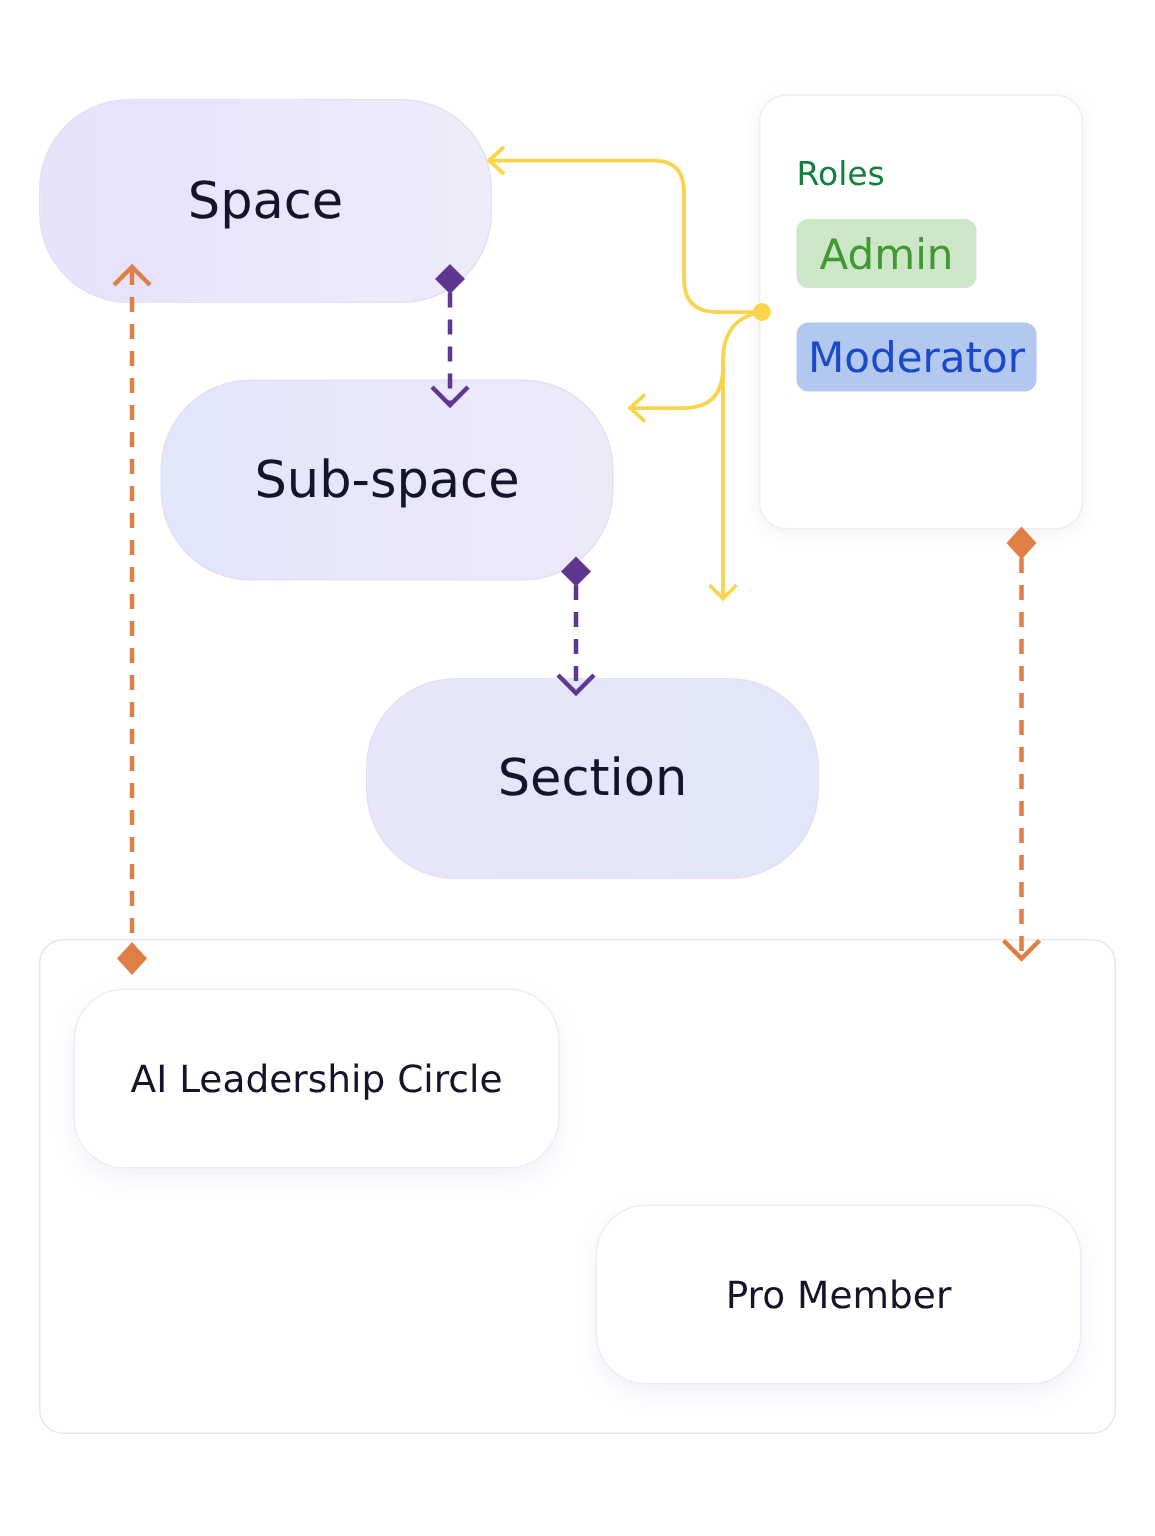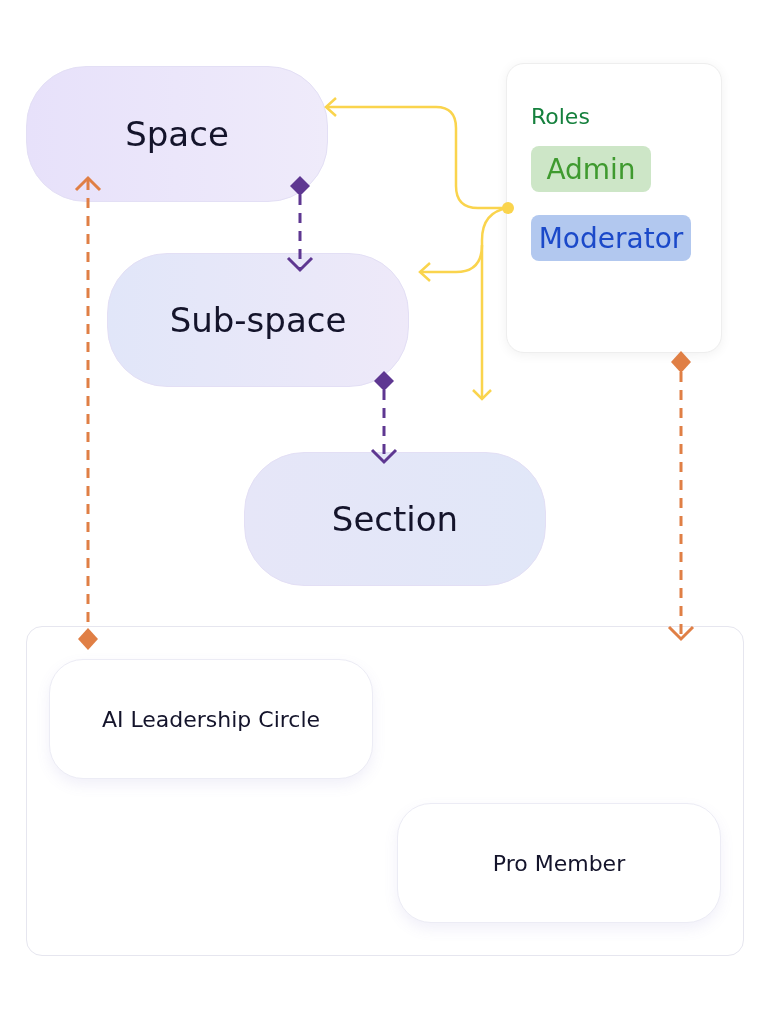--- a/index.html
+++ b/index.html
@@ -19,21 +19,21 @@
   #roles .title { position: absolute; left: 24px; top: 28px; font-size: 22px; color: #15803d; margin-top: 12px; }
   .role { position: absolute; left: 24px; height: 46px; border-radius: 8px; display: flex;
           align-items: center; justify-content: center; font-size: 28px; }
   #role-admin { top: 82px; width: 120px; background: #cde6c7; color: #3f9a2f; }
   #role-mod { top: 151px; width: 160px; background: #b2c8ef; color: #1b49c9; }
   #role-member { top: 220px; width: 142px; background: #e3e3e8; color: #4a4a55; }
   #group { position: absolute; left: 26px; top: 626px; width: 718px; height: 330px;
            border: 1px solid #e6e6ef; border-radius: 16px; box-sizing: border-box; background:#fff; }
   .card { position: absolute; width: 324px; height: 120px; border-radius: 34px; background: #fff;
           border: 1px solid #ececf5; box-shadow: 0 6px 14px rgba(120,110,200,0.10);
-          display: flex; align-items: center; justify-content: center; font-size: 22px;
+          display: flex; align-items: center; justify-content: center; font-size: 25px;
           color: #14142b; box-sizing: border-box; }
   svg#overlay { position: absolute; left: 0; top: 0; pointer-events: none; }
 </style>
 </head>
 <body>
 
 <div id="space" class="node">
   <span>Space</span>
 </div>
 <div id="subspace" class="node">

